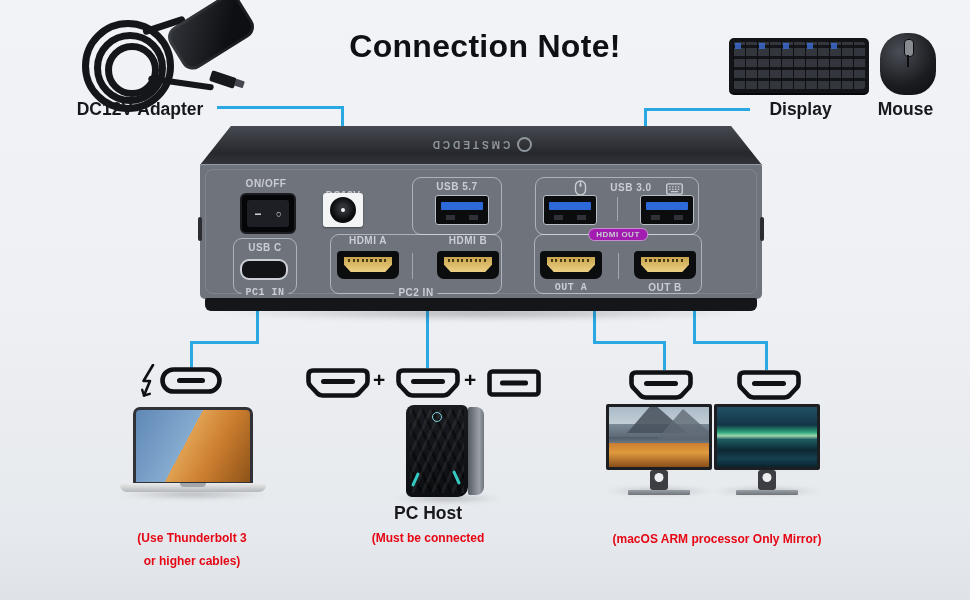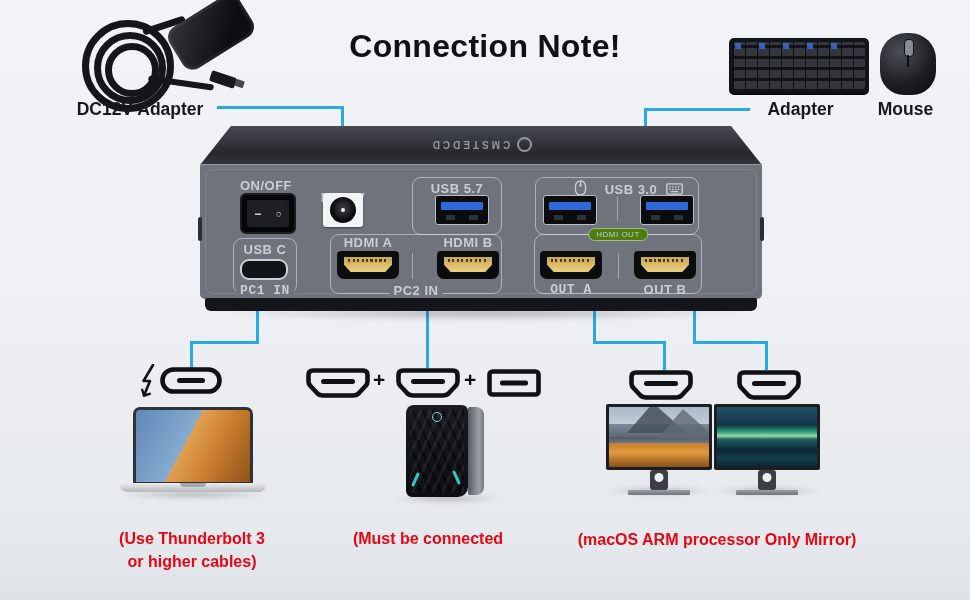--- a/index.html
+++ b/index.html
@@ -2,36 +2,36 @@
 <html><head>
 <meta charset="utf-8">
 <style>
   html,body{margin:0;padding:0;background:#fff;}
   .canvas{position:relative;width:970px;height:600px;overflow:hidden;
     background:linear-gradient(180deg,#f1f3f6 0%,#eef0f3 50%,#e6e9ed 88%,#dfe2e7 100%);
     font-family:"Liberation Sans",sans-serif;}
   .abs{position:absolute;}
   .title{left:0;right:0;top:28px;text-align:center;font-size:32px;font-weight:800;color:#0f1013;letter-spacing:.3px;}
   .big-label{font-size:17.5px;font-weight:700;color:#17181b;text-align:center;white-space:nowrap;}
-  .note{font-size:16px;font-weight:700;color:#e60614;text-align:center;line-height:23px;white-space:nowrap;}
+  .note{font-size:12px;font-weight:700;color:#e60614;text-align:center;line-height:23px;white-space:nowrap;}
   .cyan{background:#29a8e1;}
   .plus{font-size:21px;font-weight:800;color:#0e0f11;}
   .shadow{background:radial-gradient(ellipse at center,rgba(25,28,34,.28),rgba(25,28,34,0) 70%);filter:blur(2px);}
 
   
   .dev-top{left:0;top:0;width:562px;height:39px;background:linear-gradient(180deg,#474a51,#26282d 70%,#32353b);
     clip-path:polygon(5.5% 0,94.5% 0,100% 100%,0 100%);}
   .brand-row{left:0;right:0;top:11px;display:flex;justify-content:center;align-items:center;gap:7px;
     transform:rotate(180deg);color:#90969e;font-size:10px;font-weight:700;letter-spacing:3px;}
   .brand-dot{width:11px;height:11px;border:2px solid #90969e;border-radius:50%;}
   .dev-face{left:0;top:38px;width:562px;height:134px;background:#6e737c;border-top:1px solid #969ba3;border-radius:2px 2px 5px 5px;}
   .face-line{left:5px;right:5px;top:4px;bottom:5px;border:1px solid rgba(255,255,255,.13);border-radius:8px;}
   .dev-bottom{left:5px;top:172px;width:552px;height:13px;background:#15161a;border-radius:2px 2px 6px 6px;}
   .dev-notch{width:4px;height:24px;background:#2b2d32;border-radius:2px;top:52px;}
-  .dev-label{font-size:13px;font-weight:700;color:#cacdd3;letter-spacing:.5px;text-align:center;white-space:nowrap;}
+  .dev-label{font-size:10px;font-weight:700;color:#cacdd3;letter-spacing:.5px;text-align:center;white-space:nowrap;}
   .box{border:1px solid rgba(228,232,238,.55);border-radius:9px;}
   .patch{background:#6e737c;padding:0 4px;left:50%;transform:translateX(-50%);}
   .divider{background:rgba(228,232,238,.45);width:1px;}
   .usb-port{background:#0b0c0e;border:1px solid #b9bdc4;border-radius:3px;}
   .usb-port::before{content:"";position:absolute;left:5px;right:5px;top:6px;height:8px;background:#2d69d8;border-radius:1px;}
   .usb-port::after{content:"";position:absolute;left:10px;right:10px;bottom:4px;height:5px;
     background:linear-gradient(90deg,#2e3136 0 28%,transparent 28% 72%,#2e3136 72%);}
   .hdmi-port{background:#0b0c0e;border-radius:4px 4px 7px 7px;}
   .hdmi-port::before{content:"";position:absolute;left:7px;right:7px;top:6px;bottom:7px;
     background:linear-gradient(180deg,#c9a54e,#ecd083);clip-path:polygon(0 0,100% 0,100% 52%,86% 100%,14% 100%,0 52%);}
@@ -39,22 +39,22 @@
     background:repeating-linear-gradient(90deg,rgba(51,38,8,.85) 0 2px,transparent 2px 4.5px);}
   .switch{background:#050608;border:2px solid #1b1d21;border-radius:6px;}
   .switch-inner{position:absolute;inset:5px;background:#1d1f24;border-radius:3px;display:flex;align-items:center;justify-content:space-around;color:#dfe2e6;}
   .sw-minus{font-size:12px;font-weight:700;}
   .sw-circle{font-size:9.5px;font-weight:700;}
   .dc-jack{background:#f3f4f6;border-radius:3px;box-shadow:0 1px 2px rgba(0,0,0,.4);}
   .dc-ring{position:absolute;left:7px;top:4px;width:26px;height:26px;border-radius:50%;
     background:radial-gradient(circle at 50% 45%,#303338 0 18%,#0a0b0d 60%);}
   .dc-pin{position:absolute;left:11px;top:11px;width:4px;height:4px;border-radius:50%;background:#f3f4f6;}
   .usbc-port{background:#121316;border:2px solid #ccd0d6;border-radius:9px;}
-  .badge{font-size:8px;font-weight:400;color:#cacdd3;letter-spacing:.5px;border:1px solid rgba(228,232,238,.55);
-    border-radius:8px;padding:1px 7px;background:#4d7c0f;white-space:nowrap;}
+  .badge{font-size:8px;font-weight:700;color:#cacdd3;letter-spacing:.5px;border:1px solid rgba(228,232,238,.55);
+    border-radius:8px;padding:1px 7px;background:#a21caf;white-space:nowrap;}
 
   
   .coil{border:7px solid #15161a;border-radius:50%;}
   .brick{background:linear-gradient(135deg,#33363c 0%,#0e0f12 70%);border-radius:12px;transform:rotate(-32deg);
     box-shadow:inset 0 0 0 3px rgba(255,255,255,.06);}
   .plug{background:#17181c;border-radius:2px;transform:rotate(18deg);}
   .plug-tip{background:#45484e;border-radius:1px;transform:rotate(18deg);}
 
   
   .kb-img{background:#131417;border-radius:5px;border-bottom:2px solid #07080a;}
@@ -109,21 +109,21 @@
   <div class="abs big-label" style="left:60px;top:99px;width:160px;">DC12V Adapter</div>
 
   <div class="abs kb-img" style="left:729px;top:38px;width:140px;height:55px;">
     <div class="kb-keys"></div>
     <div class="kb-blue"></div>
   </div>
   <div class="abs mouse-img" style="left:880px;top:33px;width:56px;height:62px;">
     <div class="mouse-wheel"></div>
     <div class="mouse-seam"></div>
   </div>
-  <div class="abs big-label" style="left:748px;top:99px;width:105px;">Adapter</div>
+  <div class="abs big-label" style="left:748px;top:99px;width:105px;">Display</div>
   <div class="abs big-label" style="left:858px;top:99px;width:95px;">Mouse</div>
 
   <div>
     <div class="abs cyan seg" style="left:217px;top:106px;width:127px;height:3px;"></div>
     <div class="abs cyan seg" style="left:341px;top:106px;width:3px;height:66px;"></div>
   </div>
   <div>
     <div class="abs cyan seg" style="left:644px;top:108px;width:3px;height:64px;"></div>
     <div class="abs cyan seg" style="left:644px;top:108px;width:106px;height:3px;"></div>
   </div>
@@ -293,20 +293,21 @@
       <div class="mon-hole"></div>
     </div>
     <div class="abs mon-base" style="left:22px;top:86px;width:62px;height:5px;"></div>
   </div>
 
   <div class="abs note" style="left:86px;top:527px;width:212px;">
     <div>(Use Thunderbolt 3</div>
     <div>or higher cables)</div>
   </div>
 
+  <div class="abs big-label" style="left:348px;top:503px;width:160px;">PC Host</div>
   <div class="abs note" style="left:318px;top:527px;width:220px;">
     <div>(Must be connected</div>
   </div>
 
   <div class="abs note" style="left:558px;top:528px;width:318px;">
     <div>(macOS ARM processor Only Mirror)</div>
   </div>
 
 </div>
 

